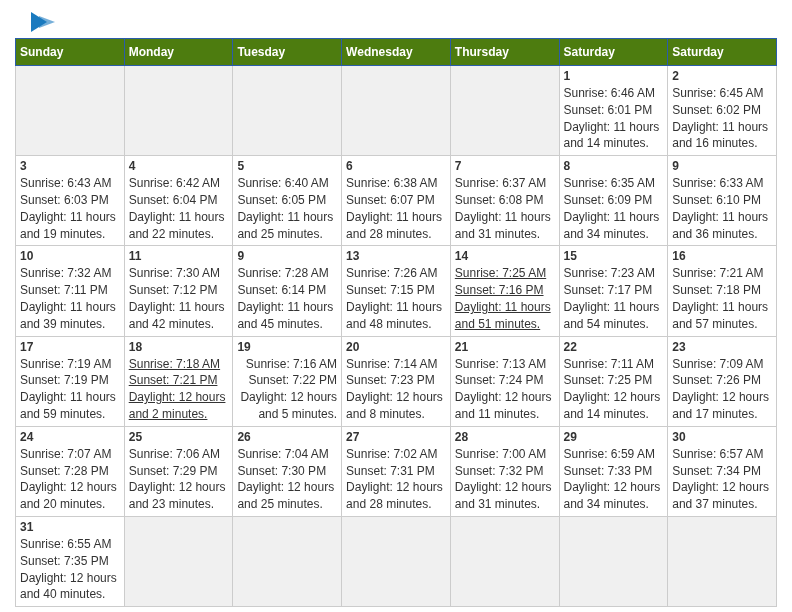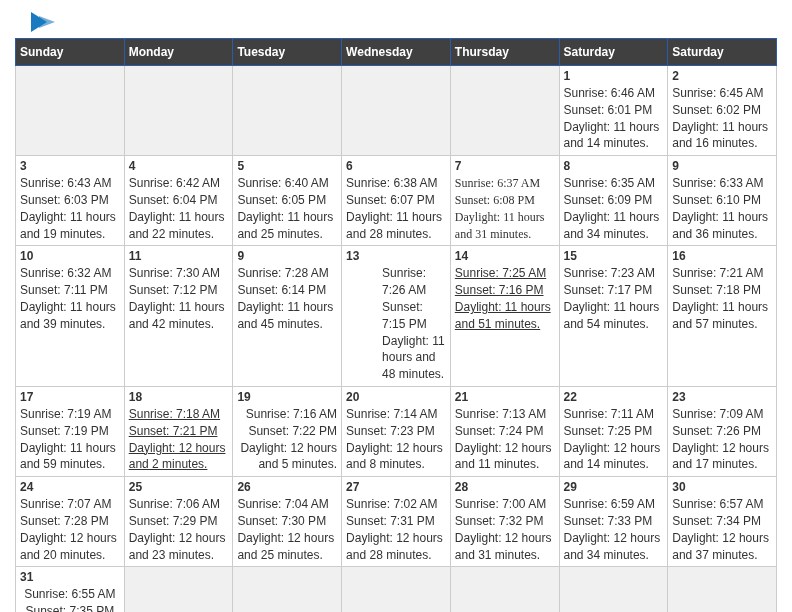--- a/index.html
+++ b/index.html
@@ -39,21 +39,21 @@
     .location {
       font-size: 14px;
       color: #555;
     }
     table {
       width: 100%;
       border-collapse: collapse;
       table-layout: fixed;
     }
     thead th {
-      background: #404040;
+      background: #4d7c0f;
       color: #fff;
       font-size: 12px;
       padding: 6px 4px;
       text-align: left;
       border: 1px solid #2a5caa;
     }
     tbody td {
       border: 1px solid #ccc;
       vertical-align: top;
       padding: 3px 4px;
@@ -154,59 +154,59 @@
 Daylight: 11 hours and 25 minutes.</div>
         </td>
         <td>
           <span class="day-num">6</span>
           <div class="day-info" style="white-space: pre-line;">Sunrise: 6:38 AM
 Sunset: 6:07 PM
 Daylight: 11 hours and 28 minutes.</div>
         </td>
         <td>
           <span class="day-num">7</span>
-          <div class="day-info" style="white-space: pre-line; font-family: Liberation Serif, serif;">Sunrise: 6:37 AM
+          <div class="day-info" style="white-space: pre-line;">Sunrise: 6:37 AM
 Sunset: 6:08 PM
 Daylight: 11 hours and 31 minutes.</div>
         </td>
         <td>
           <span class="day-num">8</span>
           <div class="day-info" style="white-space: pre-line;">Sunrise: 6:35 AM
 Sunset: 6:09 PM
 Daylight: 11 hours and 34 minutes.</div>
         </td>
         <td>
           <span class="day-num">9</span>
           <div class="day-info" style="white-space: pre-line;">Sunrise: 6:33 AM
 Sunset: 6:10 PM
 Daylight: 11 hours and 36 minutes.</div>
         </td>
       </tr>
       <tr>
         <td>
           <span class="day-num">10</span>
-          <div class="day-info" style="white-space: pre-line;">Sunrise: 6:32 AM
+          <div class="day-info" style="white-space: pre-line;">Sunrise: 7:32 AM
 Sunset: 7:11 PM
 Daylight: 11 hours and 39 minutes.</div>
         </td>
         <td>
           <span class="day-num">11</span>
           <div class="day-info" style="white-space: pre-line;">Sunrise: 7:30 AM
 Sunset: 7:12 PM
 Daylight: 11 hours and 42 minutes.</div>
         </td>
         <td>
           <span class="day-num">9</span>
           <div class="day-info" style="white-space: pre-line;">Sunrise: 7:28 AM
 Sunset: 6:14 PM
 Daylight: 11 hours and 45 minutes.</div>
         </td>
         <td>
           <span class="day-num">13</span>
-          <div class="day-info" style="white-space: pre-line; margin-left: 36px;">Sunrise: 7:26 AM
+          <div class="day-info" style="white-space: pre-line;">Sunrise: 7:26 AM
 Sunset: 7:15 PM
 Daylight: 11 hours and 48 minutes.</div>
         </td>
         <td>
           <span class="day-num">14</span>
           <div class="day-info" style="white-space: pre-line; text-decoration: underline;">Sunrise: 7:25 AM
 Sunset: 7:16 PM
 Daylight: 11 hours and 51 minutes.</div>
         </td>
         <td>
@@ -306,21 +306,21 @@
         <td>
           <span class="day-num">30</span>
           <div class="day-info" style="white-space: pre-line;">Sunrise: 6:57 AM
 Sunset: 7:34 PM
 Daylight: 12 hours and 37 minutes.</div>
         </td>
       </tr>
       <tr class="last-row">
         <td>
           <span class="day-num">31</span>
-          <div class="day-info" style="white-space: pre-line; text-align: center;">Sunrise: 6:55 AM
+          <div class="day-info" style="white-space: pre-line;">Sunrise: 6:55 AM
 Sunset: 7:35 PM
 Daylight: 12 hours and 40 minutes.</div>
         </td>
         <td class="empty"></td>
         <td class="empty"></td>
         <td class="empty"></td>
         <td class="empty"></td>
         <td class="empty"></td>
         <td class="empty"></td>
       </tr>

